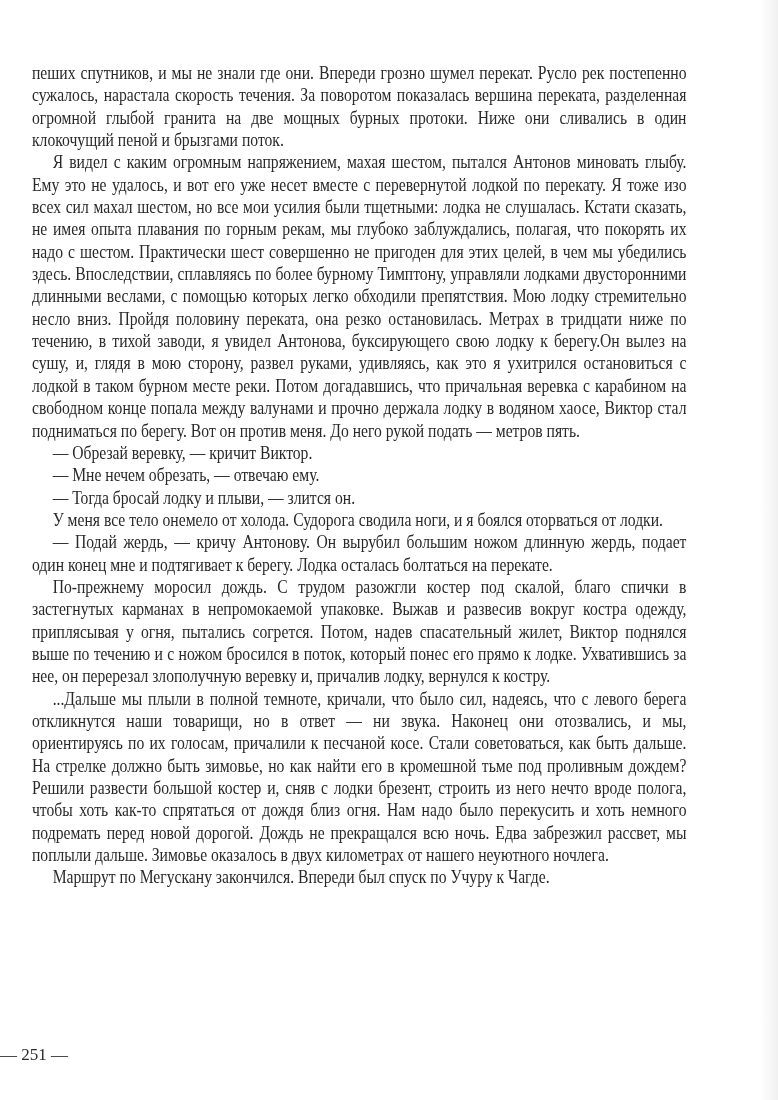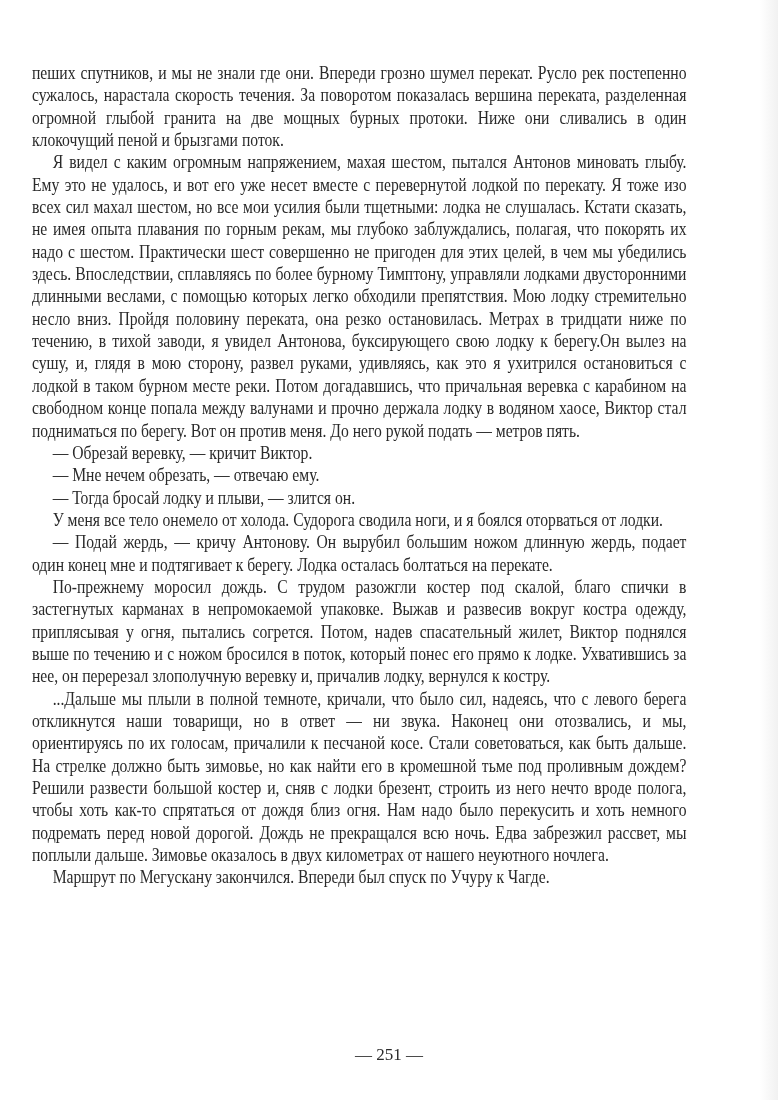--- a/index.html
+++ b/index.html
@@ -29,21 +29,21 @@
     text-align: justify;
     text-align-last: left;
     width: 761px;
     hyphens: manual;
   }
   .text-block p.indent { text-indent: 24px; }
   .page-number {
     position: absolute;
     left: 0; width: 778px;
     top: 1045px;
-    text-align: center;
+    text-align: left;
     font-family: "Liberation Serif", "DejaVu Serif", serif;
     font-size: 17px;
     color: #2a2a2a;
   }
 </style>
 </head>
 <body>
 
 <div class="page-edge"></div>
 

